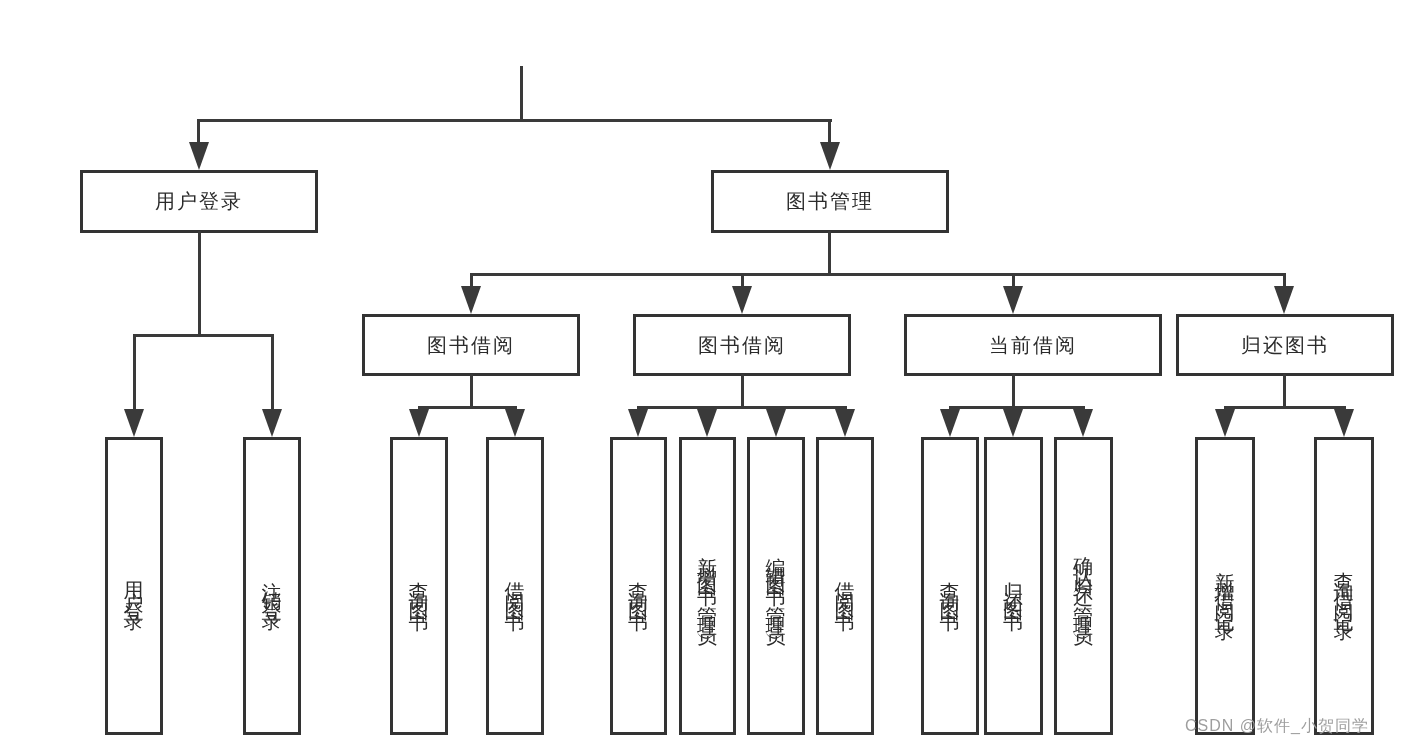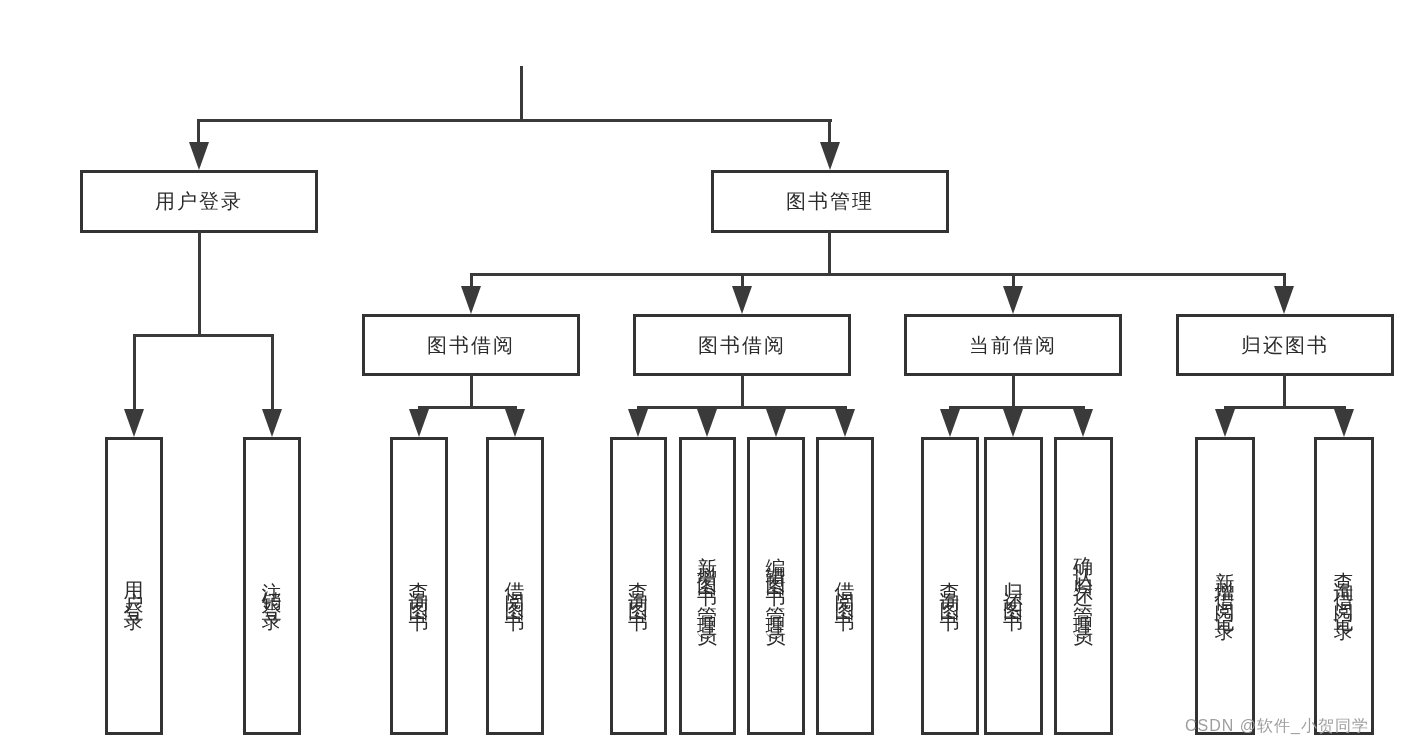--- a/index.html
+++ b/index.html
@@ -65,21 +65,21 @@
   <div class="tri" style="left:1003px; top:286px;"></div>
   <div class="line" style="left:1283px; top:273px; width:3px; height:16px;"></div>
   <div class="tri" style="left:1274px; top:286px;"></div>
 
   <div class="box" style="left:362px; top:314px; width:218px; height:62px;">
     <span class="hlabel">图书借阅</span>
   </div>
   <div class="box" style="left:633px; top:314px; width:218px; height:62px;">
     <span class="hlabel">图书借阅</span>
   </div>
-  <div class="box" style="left:904px; top:314px; width:218px; height:62px;">
+  <div class="box" style="left:904px; top:314px; width:258px; height:62px;">
     <span class="hlabel">当前借阅</span>
   </div>
   <div class="box" style="left:1176px; top:314px; width:218px; height:62px;">
     <span class="hlabel">归还图书</span>
   </div>
 
   <div class="line" style="left:470px; top:374px; width:3px; height:34px;"></div>
   <div class="line" style="left:418px; top:406px; width:98px; height:3px;"></div>
   <div class="line" style="left:741px; top:374px; width:3px; height:34px;"></div>
   <div class="line" style="left:637px; top:406px; width:209px; height:3px;"></div>

